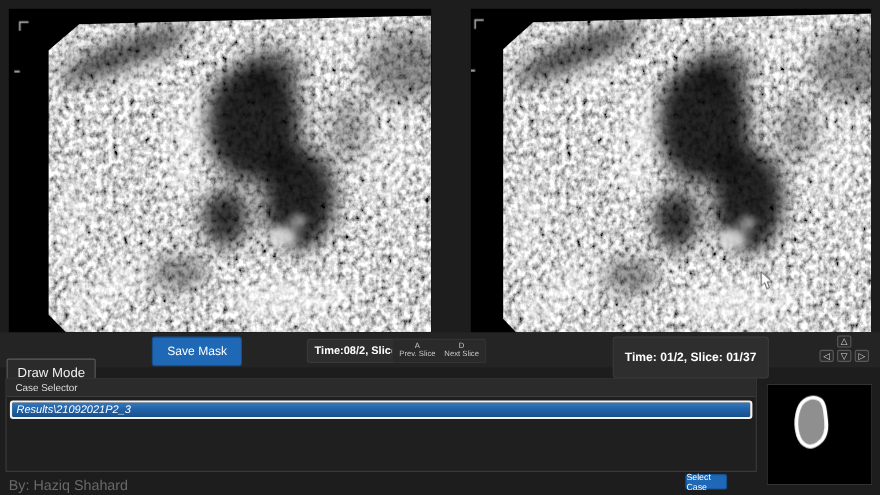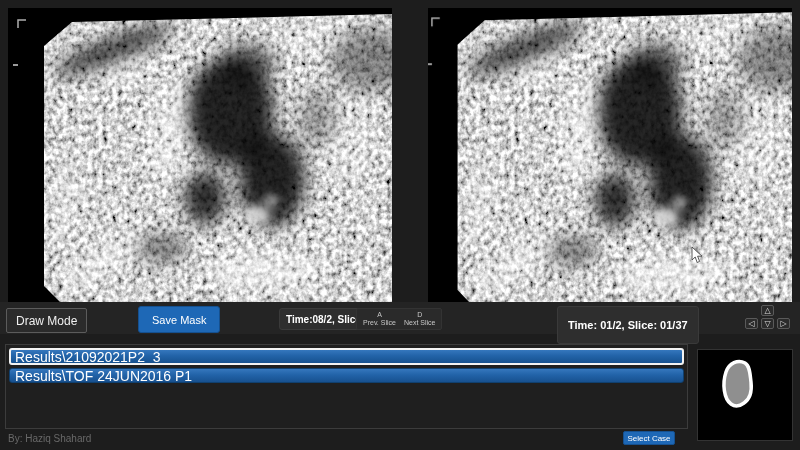--- a/index.html
+++ b/index.html
@@ -12,20 +12,21 @@
   .abs{position:absolute;box-sizing:border-box}
   .viewer{background:#000;overflow:hidden}
   .viewer svg{display:block}
 
   .ctrl-strip{left:0;top:302px;width:800px;height:32px;background:#242424}
 
   .btn-dark{
     background:#2b2b2b;border:1px solid #5c5c5c;border-radius:2px;
     color:#f0f0f0;font-size:12px;display:flex;align-items:center;justify-content:center;
     cursor:default;
+    margin-top:18px;
   }
   .btn-blue{
     background:#1e68b6;border:1px solid #15508f;border-radius:3px;
     color:#fff;display:flex;align-items:center;justify-content:center;cursor:default;
   }
   .readout{
     background:#2e2e2e;border:1px solid #3a3a3a;border-radius:3px;color:#fff;
     font-weight:bold;display:flex;align-items:center;white-space:nowrap;
   }
   .keyhints{
@@ -38,26 +39,26 @@
     font-size:8px;line-height:8px;display:flex;align-items:center;justify-content:center;
   }
 
   .case-panel{left:5px;top:344px;width:683px;height:85px;background:#1f1f1f;border:1px solid #3c3c3c}
   .case-header{height:15px;background:#2b2b2b;border-bottom:1px solid #3c3c3c;
     color:#ddd;font-size:9px;line-height:15px;padding-left:8px}
   .case-list{padding:3px 3px 0 3px;display:flex;flex-direction:column;gap:3px}
   .case-item{
     height:13px;border-radius:3px;border:1px solid #10406f;
     background:linear-gradient(180deg,#3577bd 0%,#2263a8 45%,#17518f 100%);
-    color:#fff;font-size:14px;display:flex;align-items:center;padding-left:5px;
-    white-space:nowrap;overflow:hidden;
+    color:#fff;font-size:10px;display:flex;align-items:center;padding-left:5px;
+    white-space:nowrap;overflow:hidden;font-style:italic;
   }
   .case-item.selected{border:2px solid #f2f2f2;padding-left:4px}
 
-  .credit{color:#696969;font-size:10px}
+  .credit{color:#696969;font-size:13px}
   .thumb{left:697px;top:349px;width:96px;height:92px;background:#000;border:1px solid #333}
 </style>
 </head>
 <body>
 
 <div class="abs ctrl-strip"></div>
 
 <div class="abs viewer" style="left:8px;top:8px;width:384px;height:294px" id="viewerL">
   <svg width="384" height="294" viewBox="0 0 384 294" preserveAspectRatio="none">
     <defs>
@@ -193,27 +194,27 @@
 </div>
 
 <div class="abs readout" style="left:557px;top:306px;height:25px;padding:18px 10px;font-size:11px">Time: 01/2, Slice: 01/37</div>
 
 <div class="abs dpad-btn" style="left:761px;top:305px;width:13px;height:11px">△</div>
 <div class="abs dpad-btn" style="left:745px;top:318px;width:13px;height:11px">◁</div>
 <div class="abs dpad-btn" style="left:761px;top:318px;width:13px;height:11px">▽</div>
 <div class="abs dpad-btn" style="left:777px;top:318px;width:13px;height:11px">▷</div>
 
 <div class="abs case-panel">
+  <div class="case-header">Case Selector</div>
   <div class="case-list">
     <div class="case-item selected">Results\21092021P2_3</div>
-    <div class="case-item">Results\TOF 24JUN2016 P1</div>
   </div>
 </div>
 
 <div class="abs credit" style="left:8px;top:433px">By: Haziq Shahard</div>
 
-<div class="abs btn-blue" style="left:623px;top:431px;width:52px;height:14px;font-size:8px;border-radius:2px">Select Case</div>
+<div class="abs btn-blue" style="left:623px;top:431px;width:38px;height:14px;font-size:8px;border-radius:2px">Select Case</div>
 
 <div class="abs thumb">
   <svg width="96" height="92" viewBox="0 0 96 92">
     <path d="M33,54 C26,49 24,34 28,22 C31,13 40,9 47,13 C52,16 52,24 53,32 C54,41 52,49 46,53 C42,56 37,57 33,54 Z" fill="#8f8f8f" stroke="#fff" stroke-width="3.5"></path>
   </svg>
 </div>
 
 </body></html>

